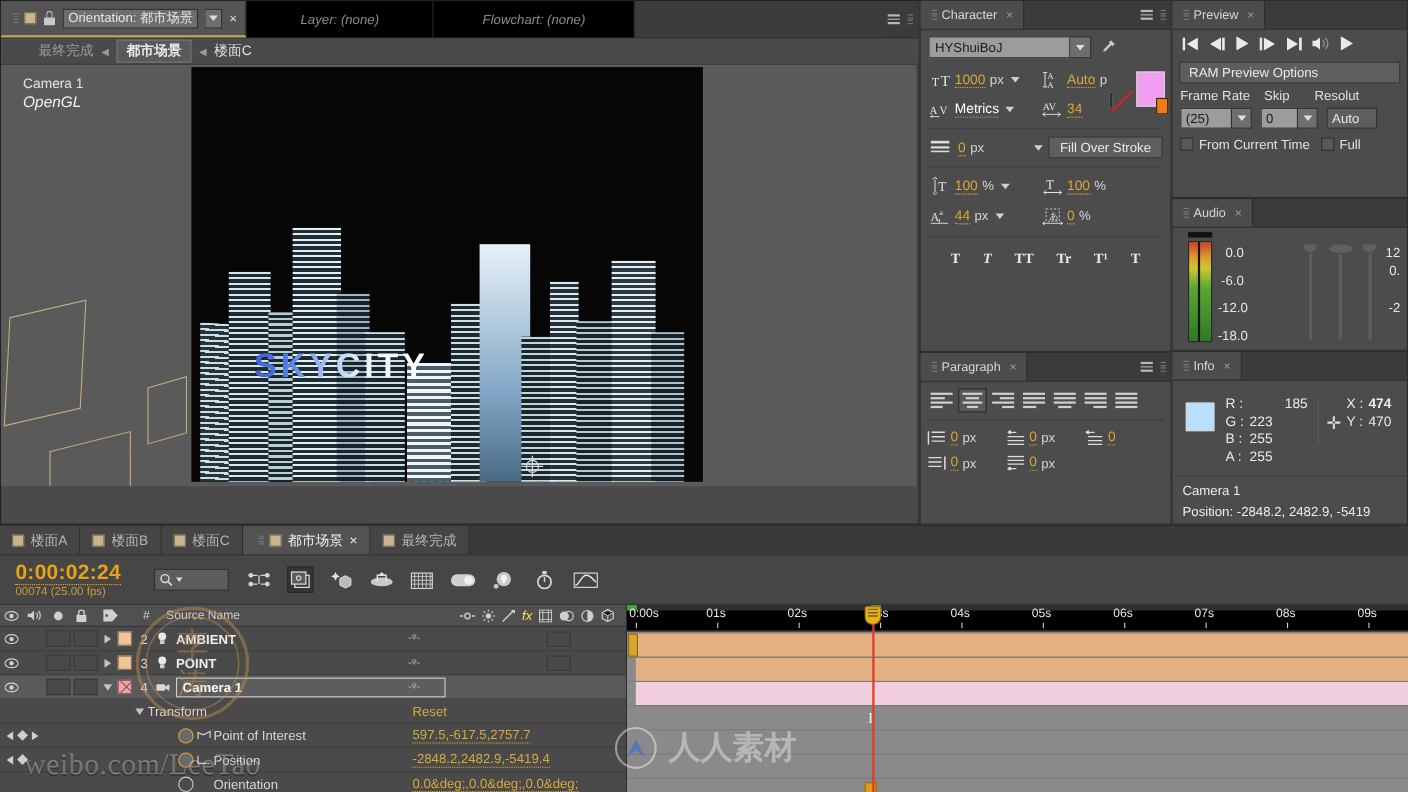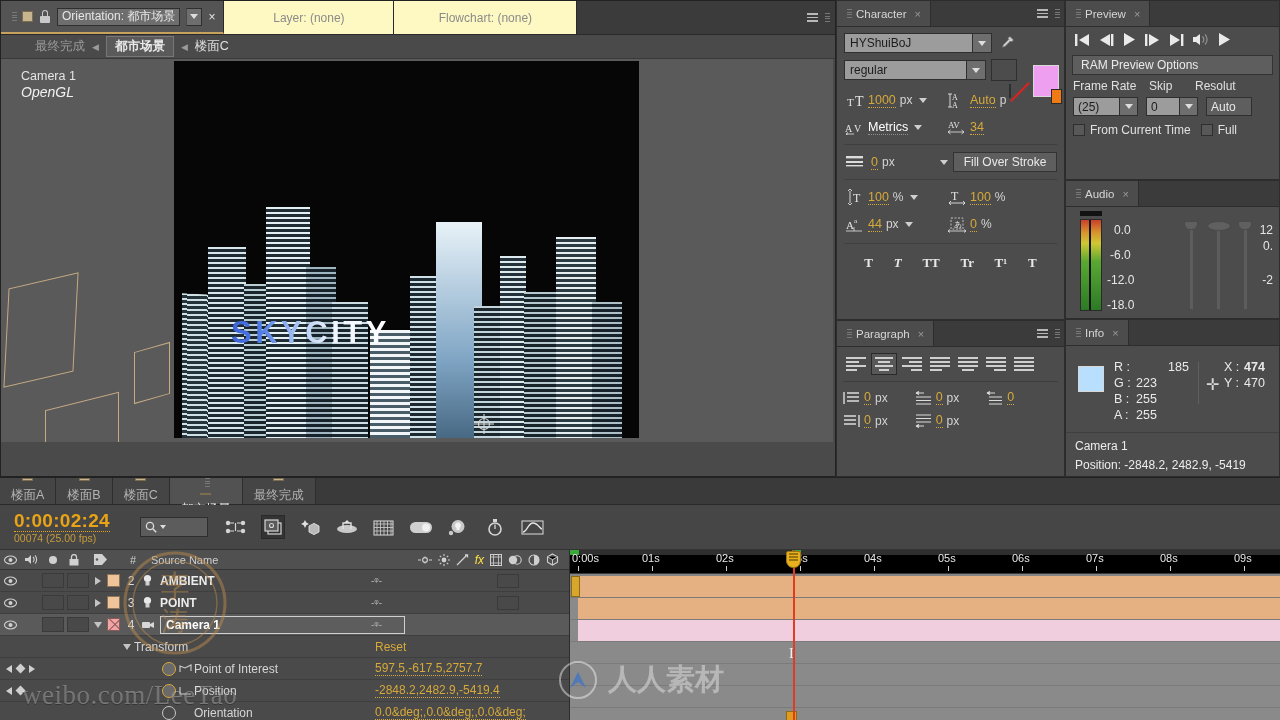--- a/index.html
+++ b/index.html
@@ -27,21 +27,21 @@
   .menuicon i:nth-child(3){width:11px;}
 
   
   #comp-panel { left:0; top:0; width:836px; height:477px; background:#4a4a4a;
     border:1px solid #222; }
   #comp-tabbar { height:34px; background:#3b3b3b; display:flex; align-items:stretch;
     border-bottom:1px solid #2a2a2a; }
   .ct { display:flex; align-items:center; height:100%; padding:0 8px;
     border-right:1px solid #2a2a2a; font-size:12px; }
   .ct.active { background:#545454; color:#e2e2e2; border-bottom:2px solid #c6a25c; }
-  .ct.idle { background:#fef9c3; color:#8b8b8b; }
+  .ct.idle { background:#000000; color:#8b8b8b;font-style:italic; }
   .sq { width:11px; height:11px; background:#c8b48e; border:1px solid #7c6d4f; }
   .lockicon { width:12px; height:13px; position:relative; }
   .lockicon .bar { position:absolute; bottom:0; left:1px; width:10px; height:7px;
     background:#c9c9c9; border-radius:1px; }
   .lockicon .sh { position:absolute; top:0; left:3px; width:6px; height:6px;
     border:1.6px solid #c9c9c9; border-bottom:none; border-radius:3px 3px 0 0; }
   .combo-sm { background:#6e6e6e; border:1px solid #2f2f2f; height:18px;
     display:flex; align-items:center; padding:0 4px; color:#e6e6e6; font-size:12px; }
   .caretbtn { width:16px; height:18px; background:#6e6e6e; border:1px solid #2f2f2f;
     border-left:1px solid #4a4a4a; display:flex; align-items:center; justify-content:center; }
@@ -172,21 +172,21 @@
   #info-foot { position:absolute; left:0; right:0; top:112px; border-top:1px solid #3f3f3f;
     padding:4px 9px; line-height:1.55; }
   #info-foot div { font-size:12px; color:#ececec; }
 
   
   #timeline-panel { position:absolute; left:0; top:477px; width:1280px; height:243px;
     background:#3f3f3f; border-top:1px solid #222; }
   #comp-tabs-row { height:27px; background:#3a3a3a; display:flex; align-items:stretch;
     border-bottom:1px solid #2a2a2a; }
   .cmt { display:flex; align-items:center; gap:6px; padding:0 11px; font-size:12.5px;
-    background:#454545; color:#b4b4b4; border-right:1px solid #2d2d2d;flex-direction:column; }
+    background:#454545; color:#b4b4b4; border-right:1px solid #2d2d2d; }
   .cmt.active { background:#525252; color:#efefef; }
   #tl-header { height:45px; background:#464646; display:flex; align-items:center;
     border-bottom:1px solid #333; position:relative; }
   #tc-block { padding-left:14px; width:140px; }
   #tc-main { color:#e8a317; font-size:19px; font-weight:bold; letter-spacing:.3px;
     border-bottom:1px dotted #e8a317; display:inline-block; line-height:1.12; }
   #tc-sub { color:#c79b3a; font-size:10.5px; }
   #searchbox { width:68px; height:20px; background:#5c5c5c; border:1px solid #2e2e2e;
     display:flex; align-items:center; gap:3px; padding:0 4px; }
   .tl-tools { display:flex; align-items:center; gap:13px; margin-left:16px; }
@@ -490,29 +490,20 @@
               <span class="caret"></span>
             </span>
         </span>
         <span class="eyedrop">
           <svg width="16" height="16" viewBox="0 0 16 16">
               <path d="M11 1.5l3.5 3.5-2 2-1-1-5.5 5.5-2.5.8.8-2.5L9.8 4.3l-1-1z" fill="#cfcfcf" stroke="#6a6a6a" stroke-width=".7"></path>
             </svg>
         </span>
       </div>
 
-      <div class="chr-row" style="padding-right:40px;">
-        <span class="selfield">
-          <span class="v">regular</span>
-          <span class="d">
-              <span class="caret"></span>
-            </span>
-        </span>
-        <span class="bwpair"><span class="k"></span><span class="w"></span></span>
-      </div>
 
       <div style="position:absolute;left:172px;top:58px;">
         <span class="nonecell"></span>
       </div>
 
       <div class="grid2" style="margin-top:9px;">
         <span class="micon">
           <svg width="17" height="15" viewBox="0 0 17 15">
               <text x="0" y="13" font-size="11" font-family="Liberation Serif, serif" fill="#e4e4e4">T</text>
               <text x="8" y="13" font-size="14" font-family="Liberation Serif, serif" fill="#e4e4e4">T</text>

